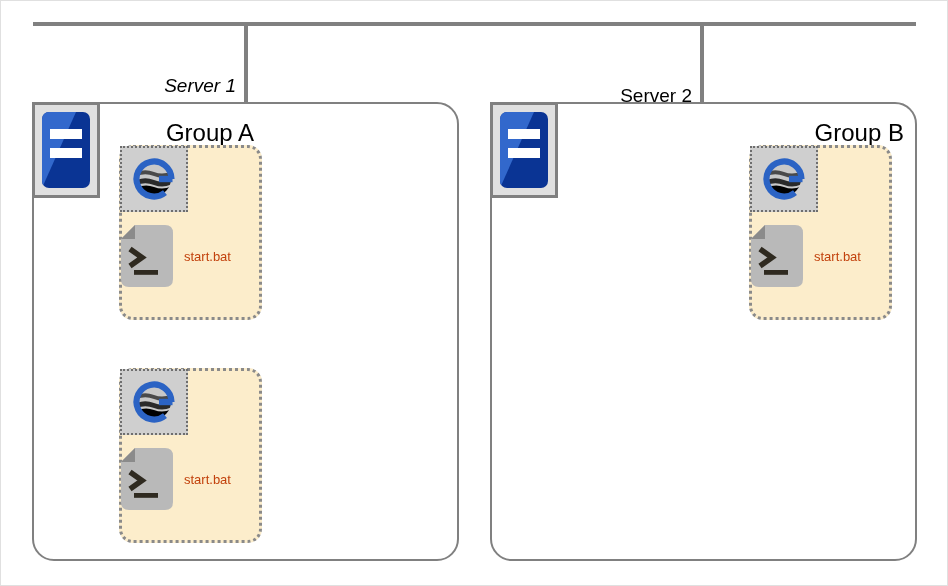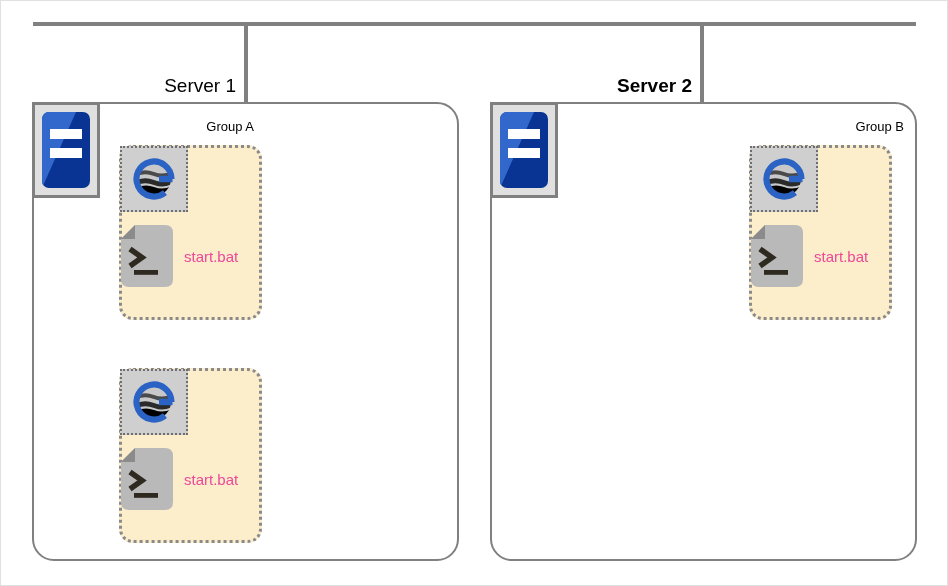--- a/index.html
+++ b/index.html
@@ -80,21 +80,21 @@
     height: 10px;
     background: #ffffff;
     z-index: 2;
   }
   .server-icon .bar.b1 { top: 17px; }
   .server-icon .bar.b2 { top: 36px; }
 
   
   .group-label {
     position: absolute;
-    font-size: 13px;
+    font-size: 24px;
     color: #000000;
     white-space: nowrap;
     text-align: right;
   }
   
   .group-box {
     position: absolute;
     background: #fcedcb;
     border: 3px dotted #8a8a8a;
     border-radius: 14px;
@@ -121,37 +121,37 @@
     align-items: center;
   }
   .bat-icon {
     width: 52px;
     height: 62px;
     position: relative;
     flex: none;
   }
   .bat-icon svg { display: block; }
   .bat-name {
-    font-size: 15px;
-    color: #ec4899;
+    font-size: 13px;
+    color: #c2410c;
     margin-left: 11px;
     white-space: nowrap;
   }
 </style>
 </head>
 <body>
 
 <div id="canvas">
 
   <div class="h-line" style="left:32px; top:21px; width:883px; height:4px;"></div>
   <div class="v-line" style="left:243px; top:21px; width:4px; height:80px;"></div>
   <div class="v-line" style="left:699px; top:21px; width:4px; height:80px;"></div>
 
-  <div class="server-label" style="left:113px; top:74px; width:122px;">Server 1</div>
-  <div class="server-label" style="left:569px; top:74px; width:122px;font-weight:bold;">Server 2</div>
+  <div class="server-label" style="left:113px; top:74px; width:122px;font-style:italic;">Server 1</div>
+  <div class="server-label" style="left:569px; top:84px; width:122px;">Server 2</div>
 
   <div class="server-box" style="left:31px; top:101px; width:427px; height:459px;"></div>
 
   <div class="server-icon" style="left:31px; top:101px;">
     <div class="chassis">
       <div class="bar b1"></div>
       <div class="bar b2"></div>
     </div>
   </div>
 

